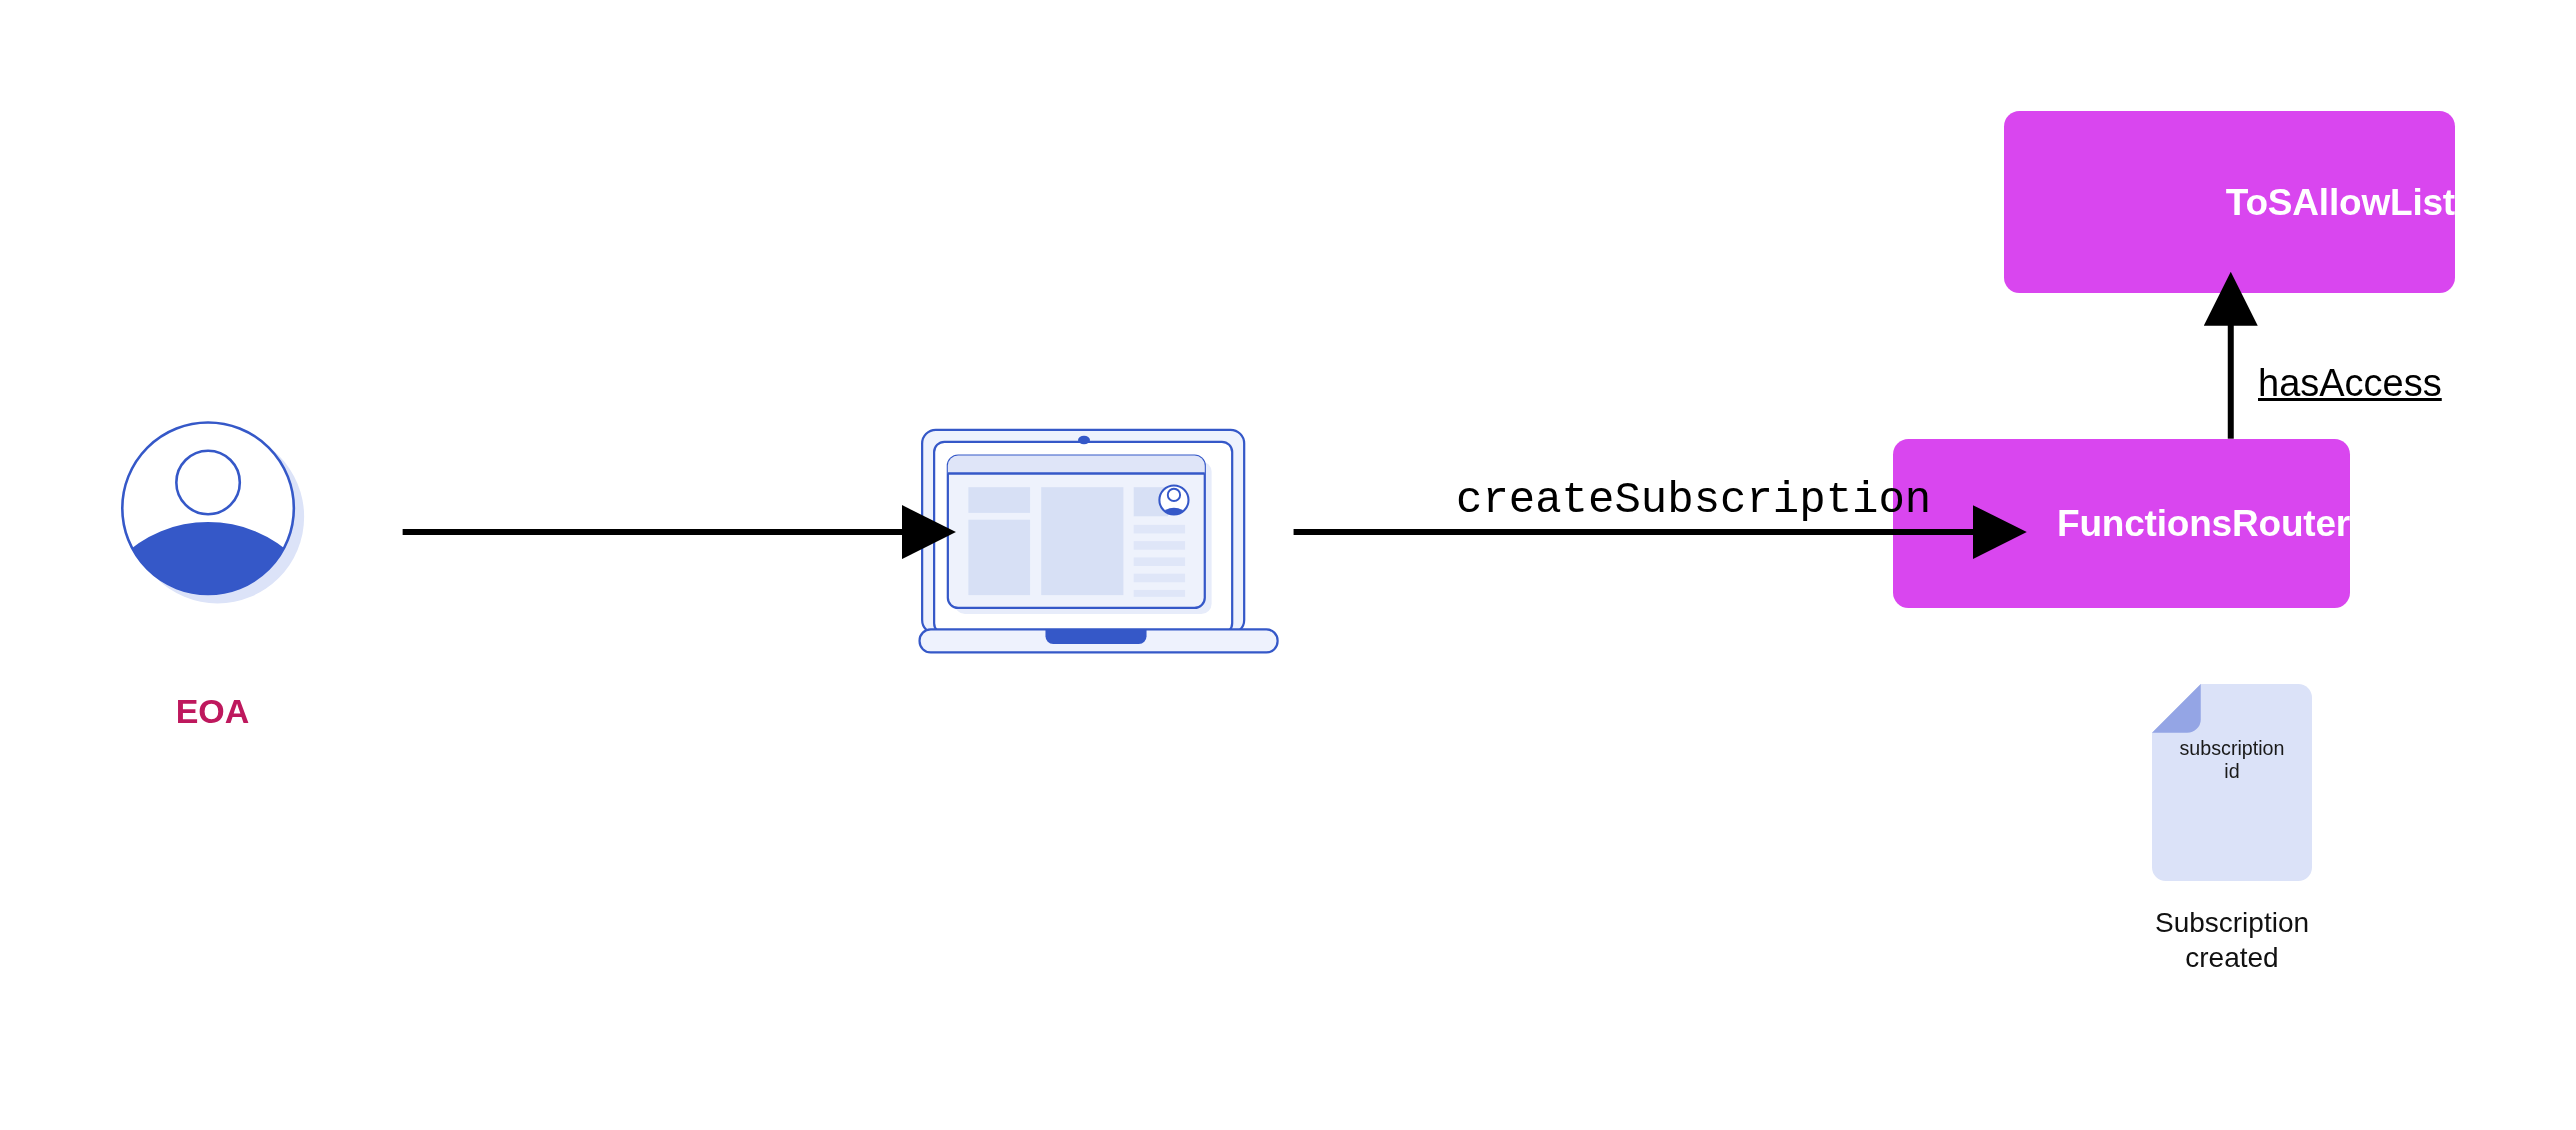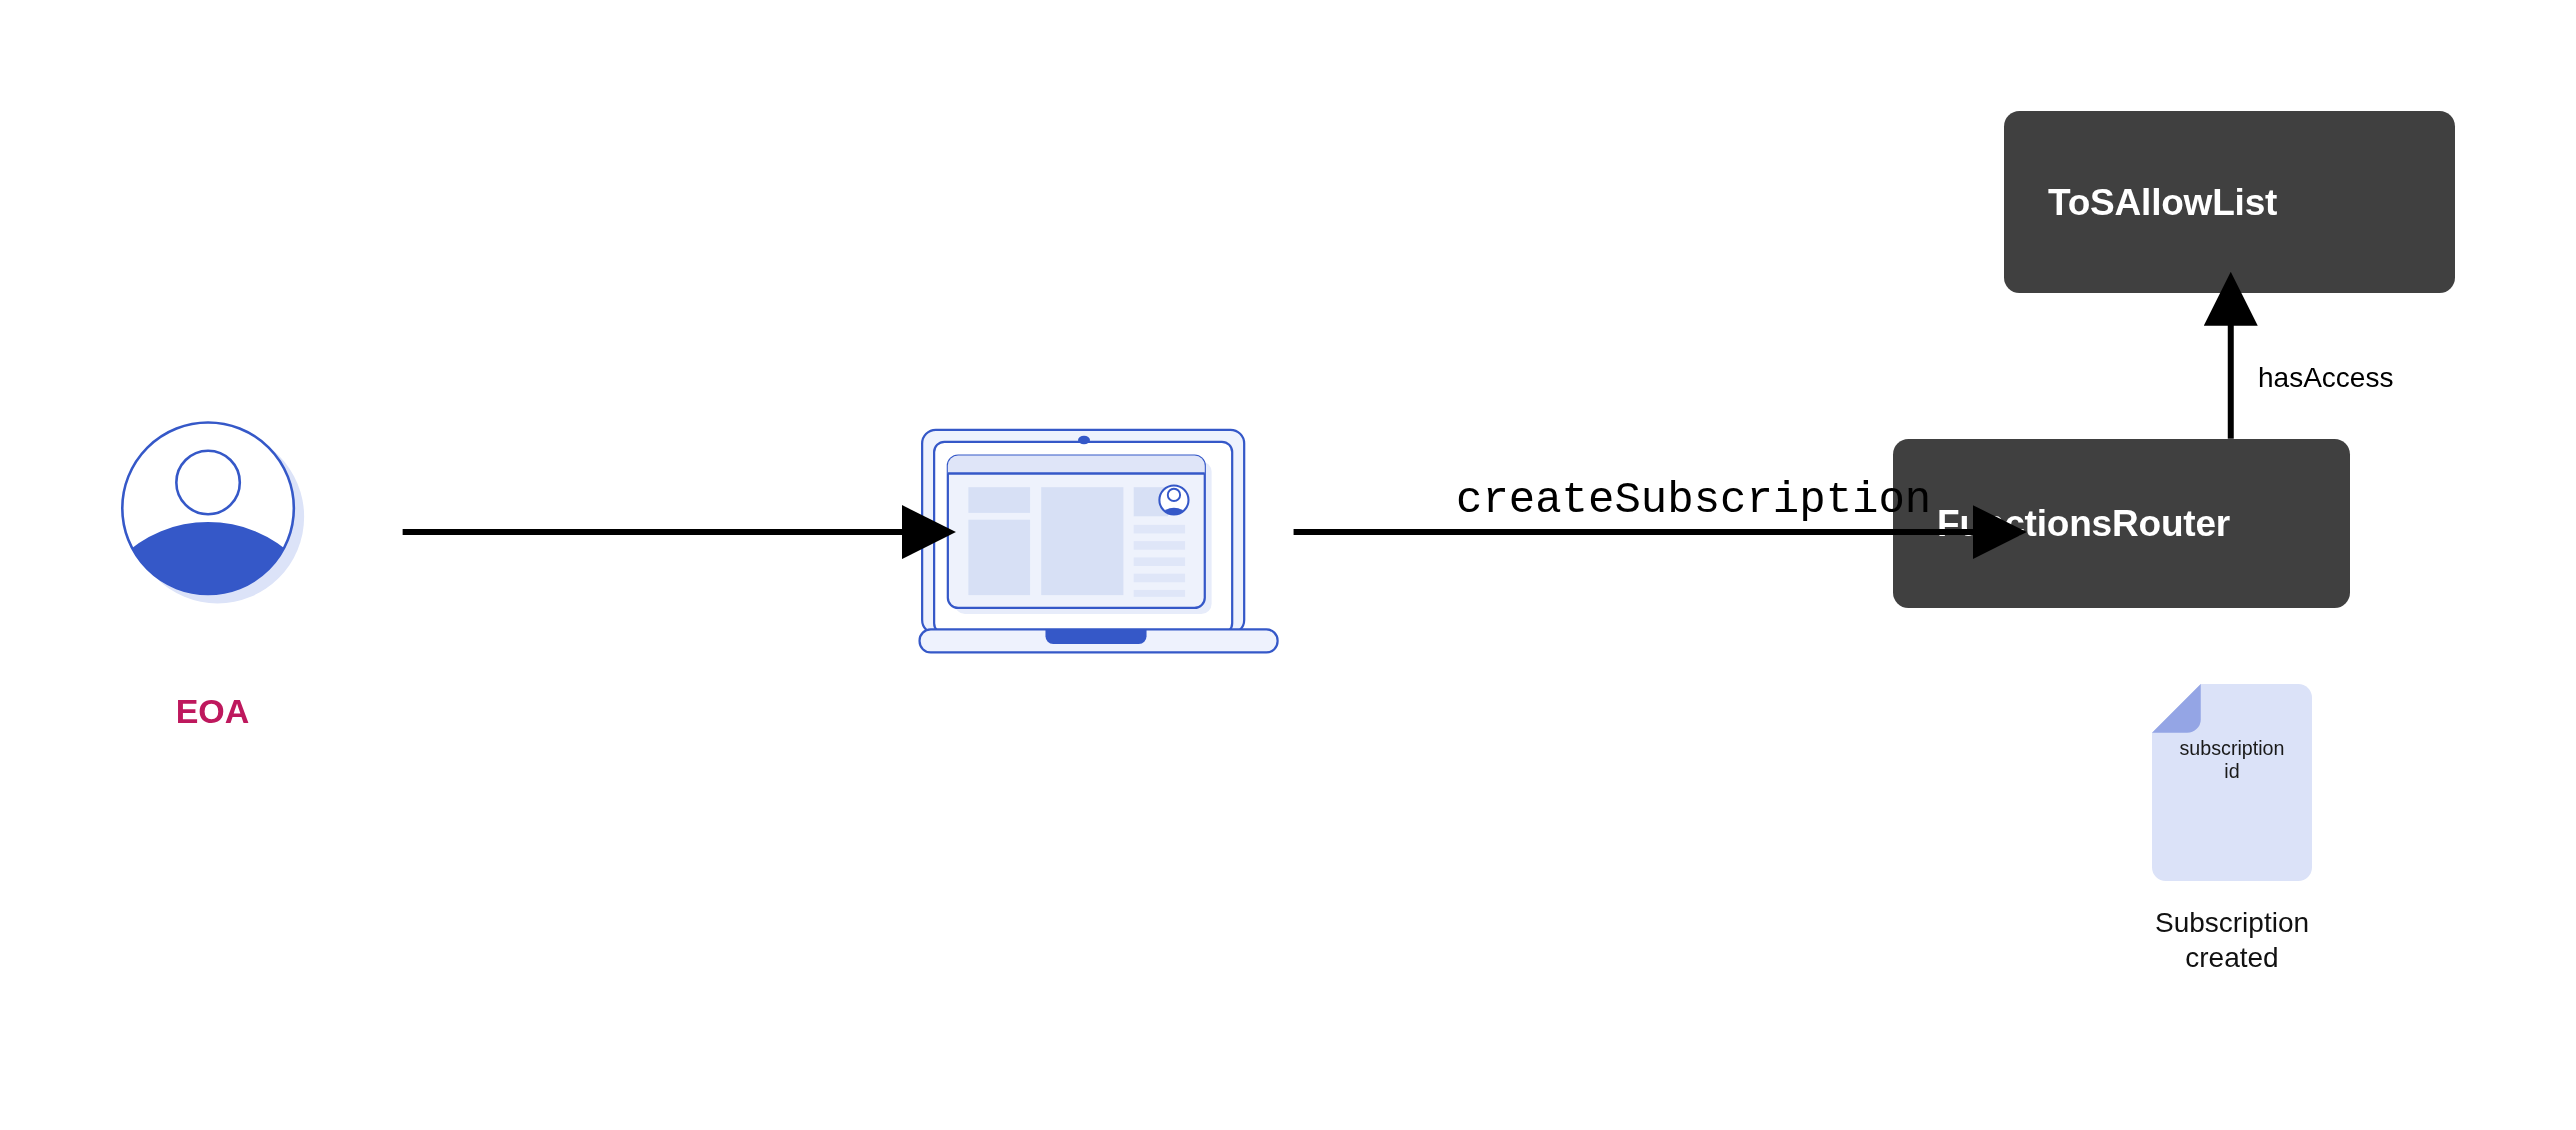--- a/index.html
+++ b/index.html
@@ -16,25 +16,25 @@
     position: relative;
     width: 2576px;
     height: 1131px;
     background: #ffffff;
     overflow: hidden;
   }
 
   
   .node-box {
     position: absolute;
-    background: #404040;
+    background: #d946ef;
     border-radius: 15.4px;
     display: flex;
     align-items: center;
-    justify-content: flex-start;
+    justify-content: flex-end;
     box-sizing: border-box;
     padding-left: 44px;
   }
   .node-box-label {
     color: #ffffff;
     font-family: "Liberation Sans", sans-serif;
     font-weight: bold;
     font-size: 37px;
     letter-spacing: -0.2px;
     white-space: nowrap;
@@ -62,23 +62,24 @@
     color: #000000;
     font-family: "Liberation Mono", monospace;
     font-size: 44px;
     white-space: nowrap;
     line-height: 1;
   }
   .edge-label-sans {
     position: absolute;
     color: #000000;
     font-family: "Liberation Sans", sans-serif;
-    font-size: 28px;
+    font-size: 38px;
     white-space: nowrap;
     line-height: 1;
+    text-decoration: underline;
   }
 
   
   .svg-layer {
     position: absolute;
     left: 0;
     top: 0;
     width: 2576px;
     height: 1131px;
     pointer-events: none;

